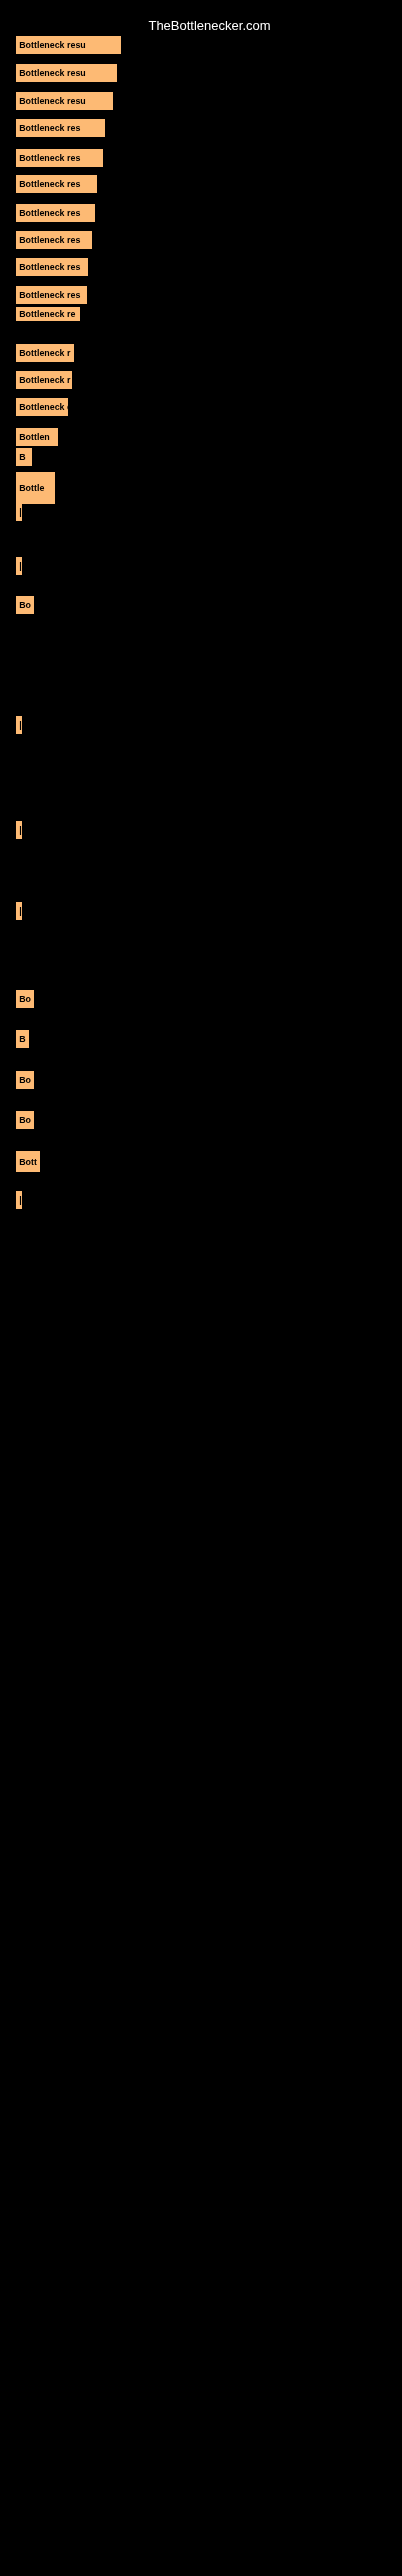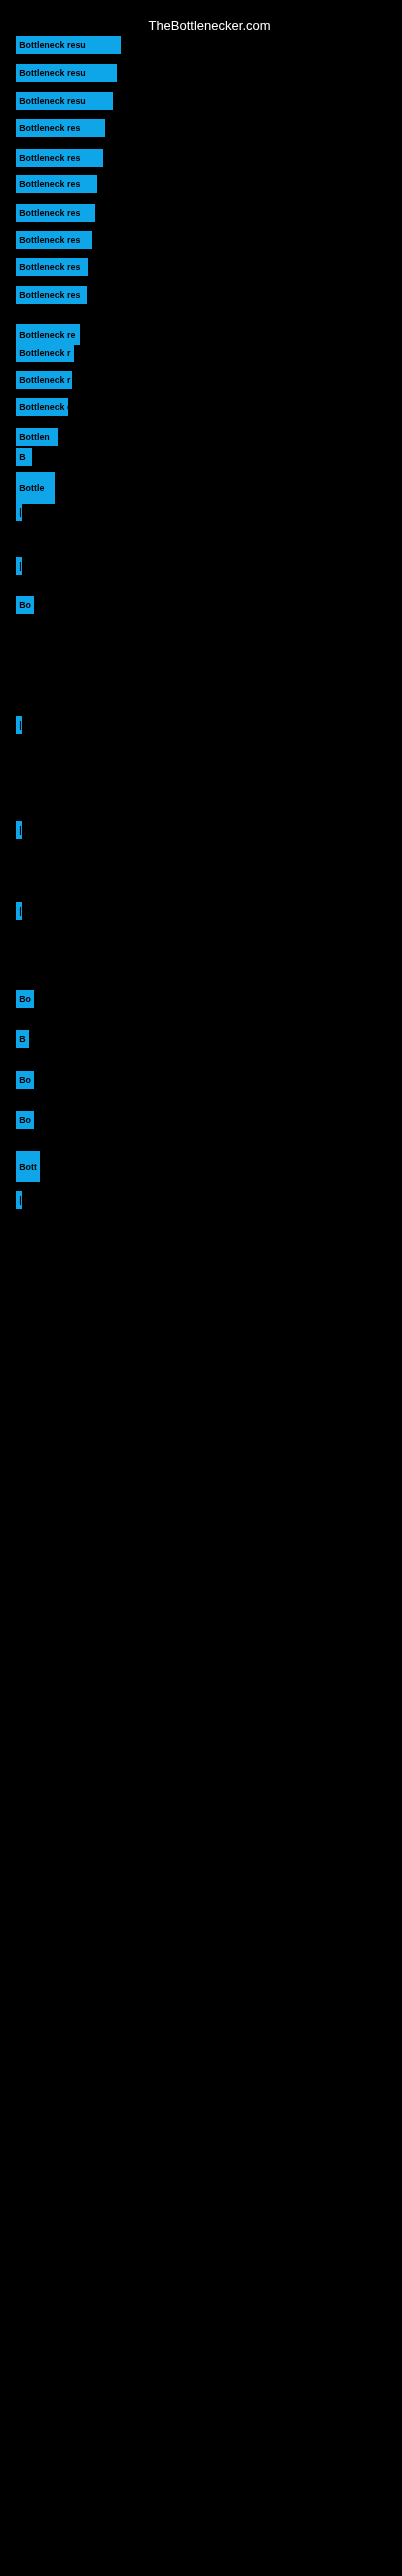--- a/index.html
+++ b/index.html
@@ -15,21 +15,21 @@
       text-align: center;
       font-size: 13px;
       padding: 6.4px 0;
       position: absolute;
       top: 0;
       left: 0;
       right: 0;
     }
     .bar-item {
       position: absolute;
-      background-color: #0ea5e9;
+      background-color: #fdba74;
       color: #000;
       font-size: 8.9px;
       font-weight: bold;
       padding: 1.6px 3.2px;
       white-space: nowrap;
       overflow: hidden;
       display: flex;
       align-items: center;
     }
   </style>
@@ -42,33 +42,33 @@
     <div class="bar-item" style="top: 20px; left: 0px; width: 105px; height: 17.7px;">Bottleneck resu</div>
     <div class="bar-item" style="top: 48px; left: 0px; width: 101px; height: 17.7px;">Bottleneck resu</div>
     <div class="bar-item" style="top: 76px; left: 0px; width: 97px; height: 17.7px;">Bottleneck resu</div>
     <div class="bar-item" style="top: 103px; left: 0px; width: 89px; height: 17.7px;">Bottleneck res</div>
     <div class="bar-item" style="top: 133px; left: 0px; width: 87px; height: 17.7px;">Bottleneck res</div>
     <div class="bar-item" style="top: 159px; left: 0px; width: 81px; height: 17.7px;">Bottleneck res</div>
     <div class="bar-item" style="top: 188px; left: 0px; width: 79px; height: 17.7px;">Bottleneck res</div>
     <div class="bar-item" style="top: 215px; left: 0px; width: 76px; height: 17.7px;">Bottleneck res</div>
     <div class="bar-item" style="top: 242px; left: 0px; width: 72px; height: 17.7px;">Bottleneck res</div>
     <div class="bar-item" style="top: 270px; left: 0px; width: 71px; height: 17.7px;">Bottleneck res</div>
-    <div class="bar-item" style="top: 308px; left: 0px; width: 64px; height: 21px;">Bottleneck re</div>
+    <div class="bar-item" style="top: 291px; left: 0px; width: 64px; height: 14px;">Bottleneck re</div>
     <div class="bar-item" style="top: 328px; left: 0px; width: 58px; height: 17.7px;">Bottleneck r</div>
     <div class="bar-item" style="top: 355px; left: 0px; width: 56px; height: 17.7px;">Bottleneck r</div>
     <div class="bar-item" style="top: 382px; left: 0px; width: 52px; height: 17.7px;">Bottleneck d</div>
     <div class="bar-item" style="top: 412px; left: 0px; width: 42px; height: 17.7px;">Bottlen</div>
     <div class="bar-item" style="top: 432px; left: 0px; width: 16px; height: 17.7px;">B</div>
     <div class="bar-item" style="top: 456px; left: 0px; width: 39px; height: 32px;">Bottle</div>
     <div class="bar-item" style="top: 487px; left: 0px; width: 6.4px; height: 17.7px;">|</div>
     <div class="bar-item" style="top: 541px; left: 0px; width: 6.4px; height: 17.7px;">|</div>
     <div class="bar-item" style="top: 580px; left: 0px; width: 17.7px; height: 17.7px;">Bo</div>
     <div class="bar-item" style="top: 700px; left: 0px; width: 6.4px; height: 17.7px;">|</div>
     <div class="bar-item" style="top: 805px; left: 0px; width: 6.4px; height: 17.7px;">|</div>
     <div class="bar-item" style="top: 886px; left: 0px; width: 6.4px; height: 17.7px;">|</div>
     <div class="bar-item" style="top: 974px; left: 0px; width: 17.7px; height: 17.7px;">Bo</div>
     <div class="bar-item" style="top: 1014px; left: 0px; width: 13px; height: 17.7px;">B</div>
     <div class="bar-item" style="top: 1055px; left: 0px; width: 17.7px; height: 17.7px;">Bo</div>
     <div class="bar-item" style="top: 1095px; left: 0px; width: 17.7px; height: 17.7px;">Bo</div>
-    <div class="bar-item" style="top: 1135px; left: 0px; width: 24px; height: 31px;">Bott</div>
+    <div class="bar-item" style="top: 1135px; left: 0px; width: 24px; height: 21px;">Bott</div>
     <div class="bar-item" style="top: 1175px; left: 0px; width: 6.4px; height: 17.7px;">|</div>
   </div>
 
 
 </body></html>

